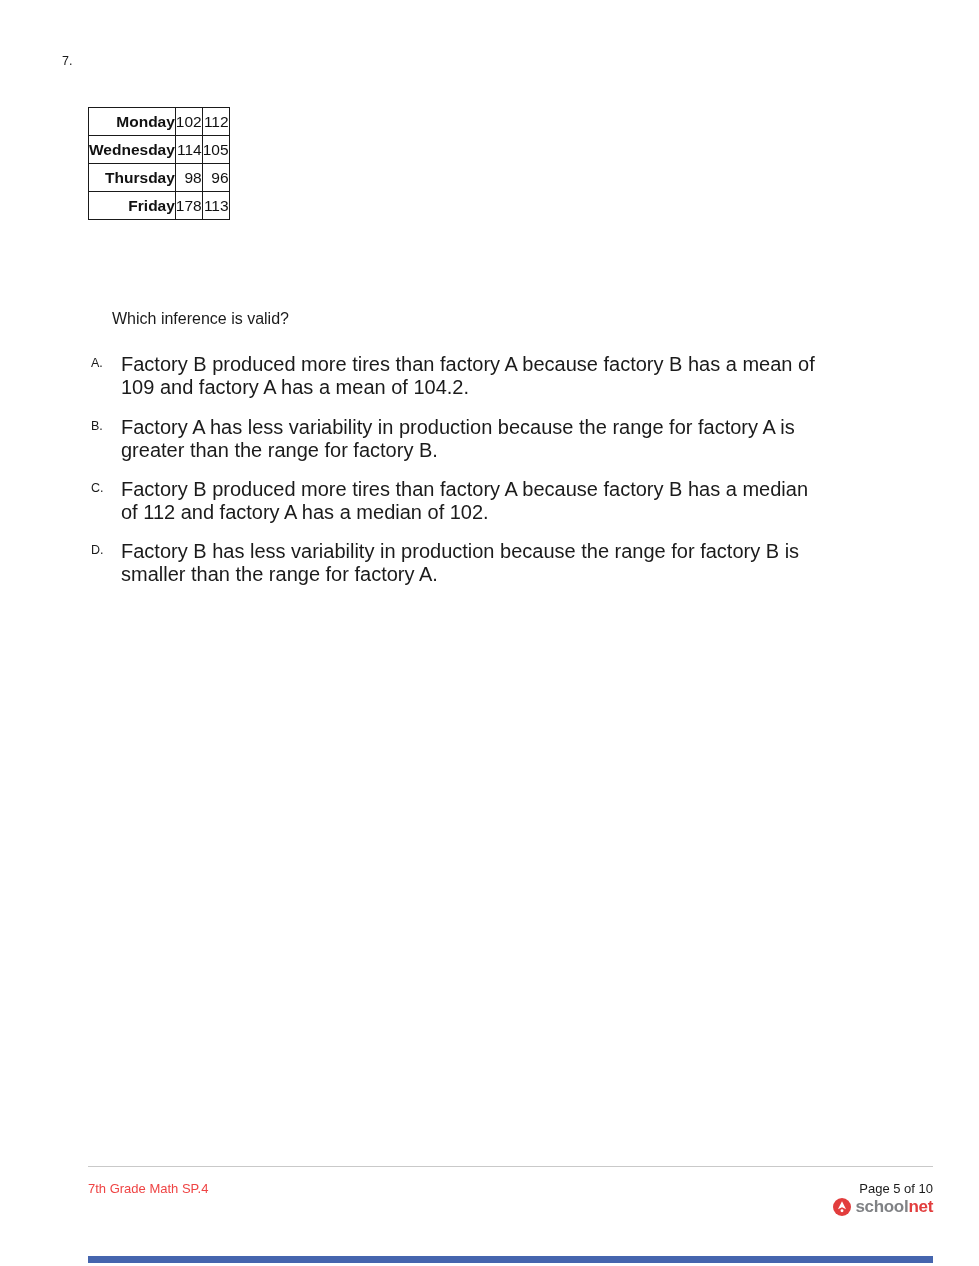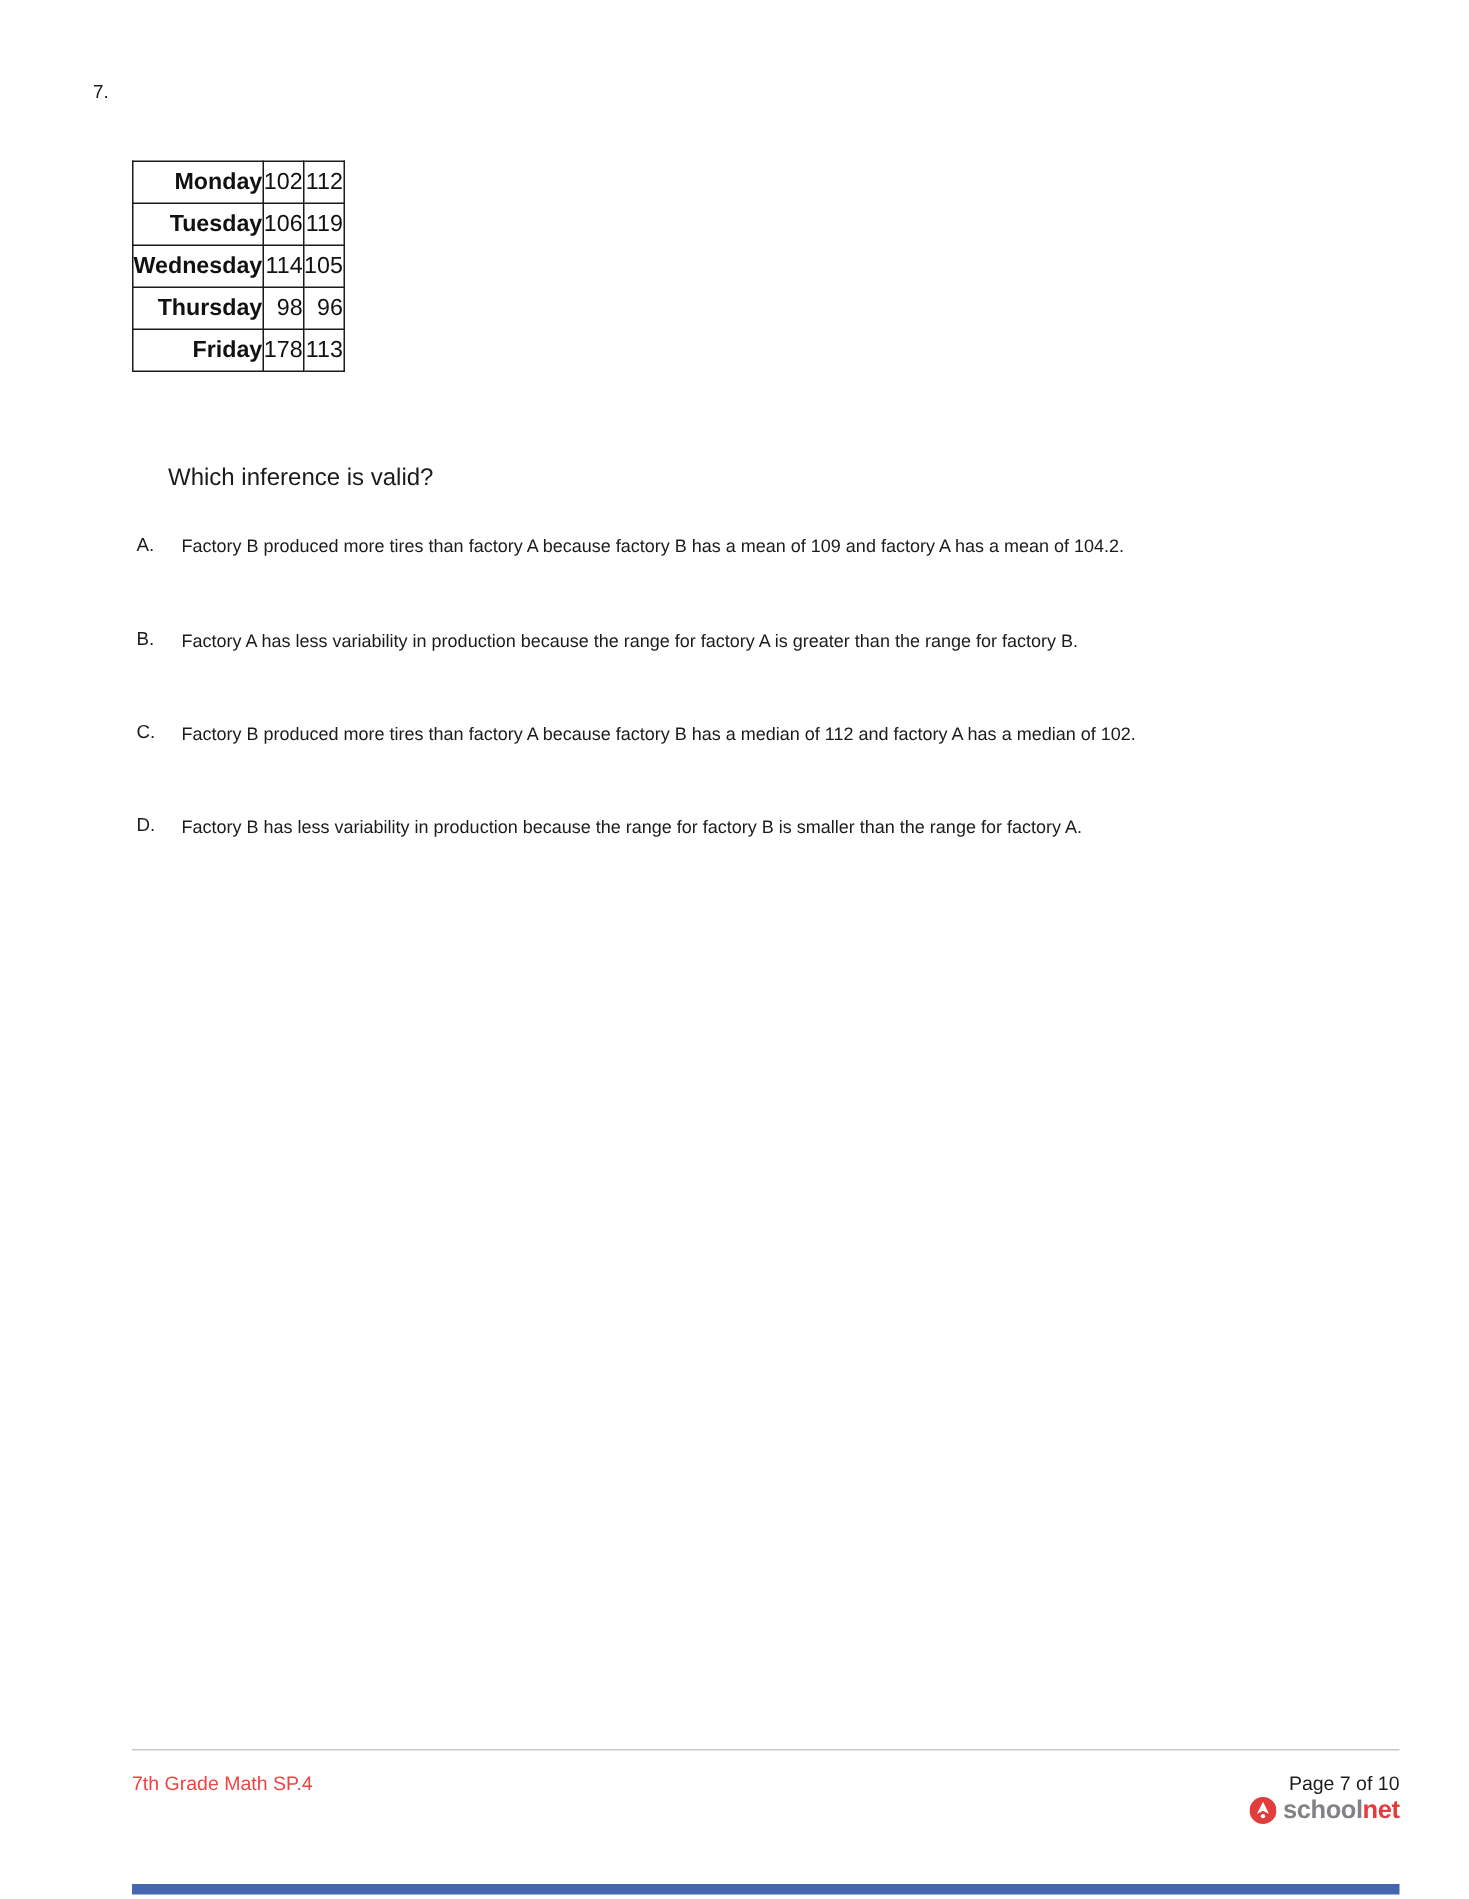--- a/index.html
+++ b/index.html
@@ -49,21 +49,21 @@
   .choice {
     position:absolute; left:88px; width:800px;
     display:flex; align-items:flex-start;
   }
   .choice .letter {
     flex:0 0 33px; padding-left:3px; padding-top:3px;
     font-size:12.5px; color:#1b1b1b;
   }
   .choice .choice-text {
     flex:0 0 700px; max-width:700px;
-    font-size:12px; line-height:23px;
+    font-size:20px; line-height:23px;
   }
   .choice-a { top:353px; }
   .choice-b { top:416px; }
   .choice-c { top:478px; }
   .choice-d { top:540px; }
 
   
   .footer-rule {
     position:absolute; left:88px; top:1166px; width:845px; height:1px;
     background:#c9c9c9;
@@ -97,25 +97,20 @@
   <div class="q-number">7.</div>
 
   <table class="prod-table">
     <tbody>
     <tr class="data-row">
       <th>Monday</th>
       <td>102</td>
       <td>112</td>
     </tr>
     <tr class="data-row">
-      <th>Tuesday</th>
-      <td>106</td>
-      <td>119</td>
-    </tr>
-    <tr class="data-row">
       <th>Wednesday</th>
       <td>114</td>
       <td>105</td>
     </tr>
     <tr class="data-row">
       <th>Thursday</th>
       <td>98</td>
       <td>96</td>
     </tr>
     <tr class="data-row">
@@ -140,21 +135,21 @@
     <span class="letter">C.</span>
     <span class="choice-text">Factory B produced more tires than factory A because factory B has a median of 112 and factory A has a median of 102.</span>
   </div>
   <div class="choice choice-d">
     <span class="letter">D.</span>
     <span class="choice-text">Factory B has less variability in production because the range for factory B is smaller than the range for factory A.</span>
   </div>
 
   <div class="footer-rule"></div>
   <div class="footer-left">7th Grade Math SP.4</div>
-  <div class="footer-right">Page 7 of 10</div>
+  <div class="footer-right">Page 5 of 10</div>
 
   <div class="logo-row">
     <svg class="logo-icon" viewBox="0 0 20 20" xmlns="http://www.w3.org/2000/svg">
       <circle cx="10" cy="10" r="10" fill="#e23d3d"></circle>
       <path d="M10 3.5 L14.5 12.5 L10 10.2 L5.5 12.5 Z" fill="#ffffff"></path>
       <circle cx="10" cy="14.2" r="1.6" fill="#ffffff"></circle>
     </svg>
     <span class="logo-text"><span class="logo-school">school</span><span class="logo-net">net</span></span>
   </div>
 

